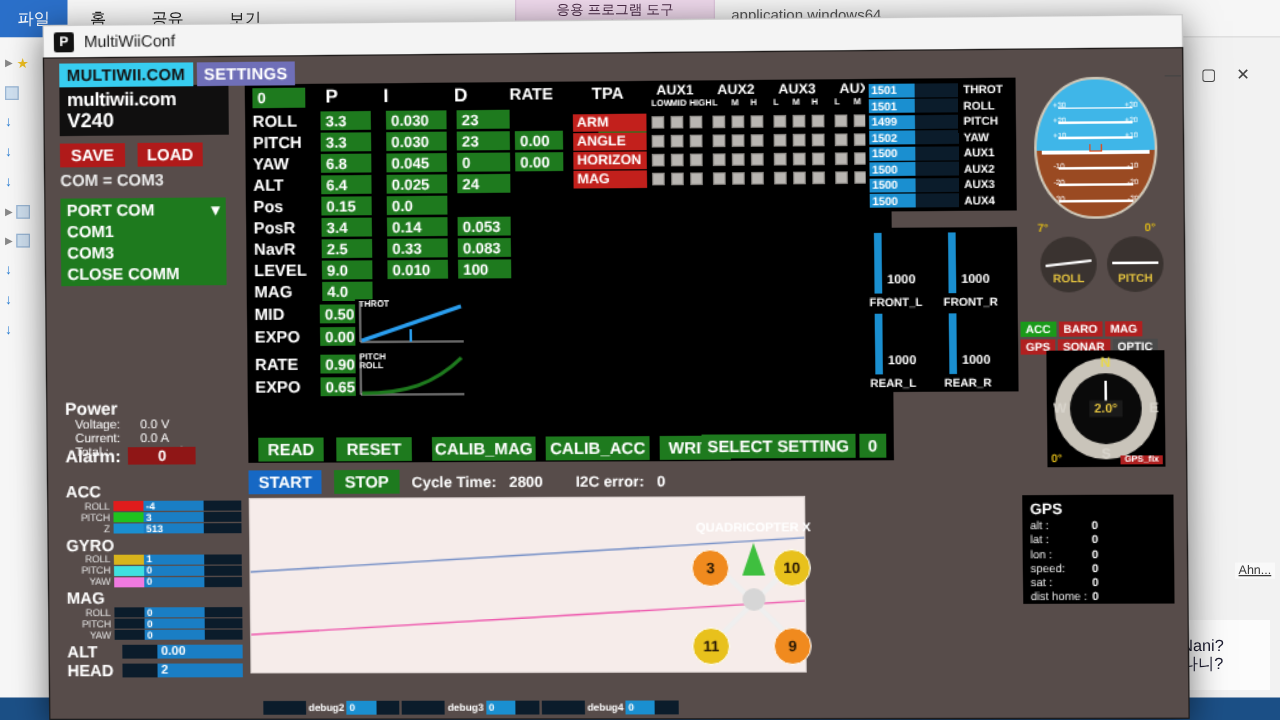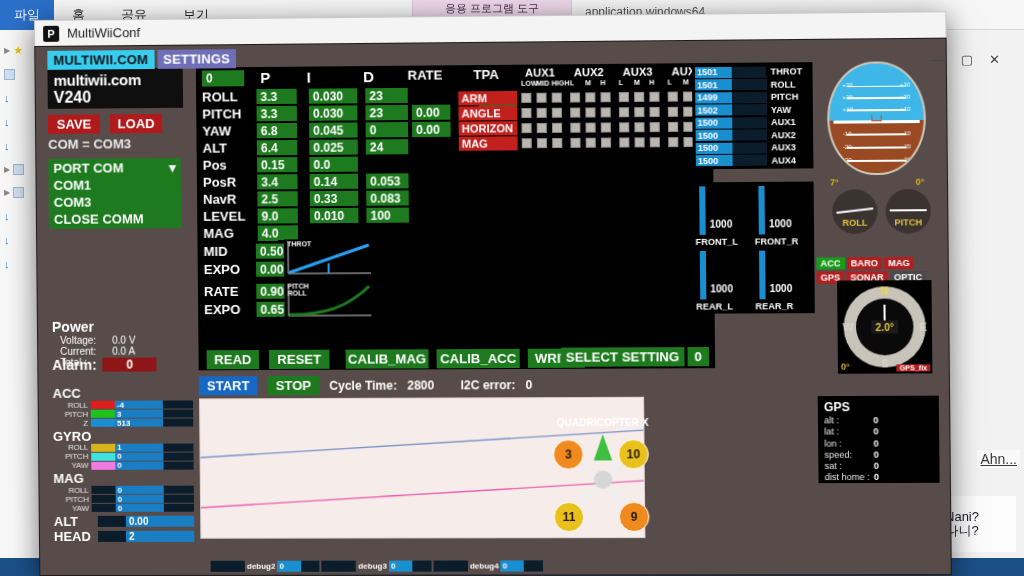--- a/index.html
+++ b/index.html
@@ -55,21 +55,21 @@
   #xbox-label {
     position:absolute; left:690px; bottom:2px; font-size:10px; color:#e8eef6;
   }
   #watermark {
     position:absolute; right:8px; bottom:24px; width:108px; height:56px;
     background:rgba(255,255,255,0.72);
     display:flex; flex-direction:column; align-items:center; justify-content:center;
     font-size:13px; color:#1a1a2e; line-height:1.1;
   }
   #ahn-tag {
-    position:absolute; right:4px; top:450px; font-size:14px; color:#3a3a3a;
+    position:absolute; right:4px; top:450px; font-size:10px; color:#3a3a3a;
     background:rgba(255,255,255,.5); padding:1px 3px;text-decoration:underline;
   }
 
   
   #mw-window {
     position: absolute; left: 34px; top: 20px; width: 900px; height: 556px;
     transform: perspective(1800px) rotateY(-1.6deg) rotateZ(-0.55deg);
     transform-origin: 0 0;
     box-shadow: 0 6px 26px rgba(0,0,0,.55);
   }

